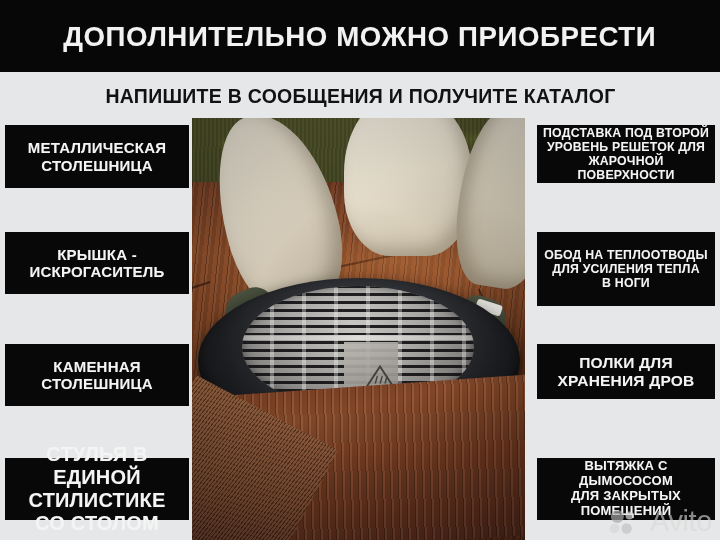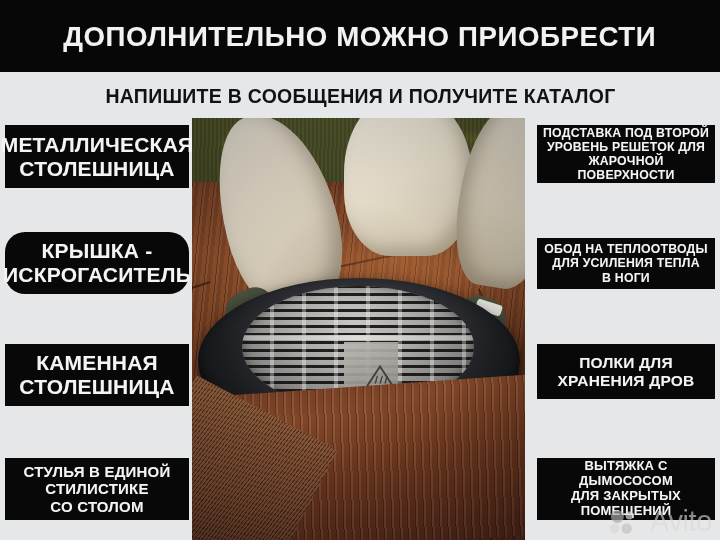--- a/index.html
+++ b/index.html
@@ -349,31 +349,31 @@
     letter-spacing: 0.2px;
     display: block;
     white-space: pre-line;
     text-shadow: 0 0 1px rgba(255,255,255,0.2);
   }
 
   .cap-l { left: 5px;  width: 184px; }
   .cap-r { left: 537px; width: 178px; }
 
   .cap-l1 { top: 125px; height: 63px; }
-  .cap-l2 { top: 232px; height: 62px; border-radius: 20px; }
+  .cap-l2 { top: 232px; height: 62px; }
   .cap-l3 { top: 344px; height: 62px; }
   .cap-l4 { top: 458px; height: 62px; }
 
   .cap-r1 { top: 125px; height: 58px; }
-  .cap-r2 { top: 238px; height: 51px; }
+  .cap-r2 { top: 232px; height: 74px; }
   .cap-r3 { top: 344px; height: 55px; }
   .cap-r4 { top: 458px; height: 62px; }
 
-  .cap-l1 span, .cap-l2 span, .cap-l3 span { font-size: 21px; }
-  .cap-l4 span { font-size: 15px; text-align: center; }
+  .cap-l1 span, .cap-l2 span, .cap-l3 span { font-size: 15px; }
+  .cap-l4 span { font-size: 20px; text-align: center; }
   .cap-r1 span, .cap-r2 span { font-size: 12.3px; }
   .cap-r3 span { font-size: 15.5px; }
   .cap-r4 span { font-size: 13px; }
 
   
   .watermark {
     position: absolute;
     right: 8px;
     bottom: 4px;
     display: flex;

